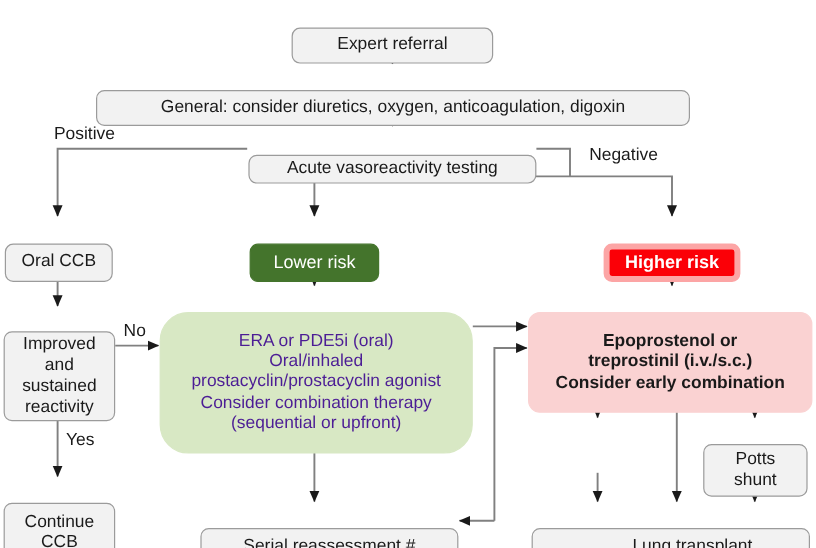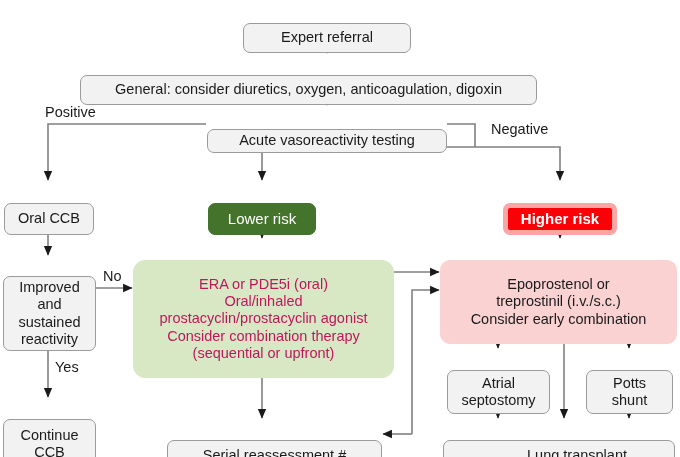--- a/index.html
+++ b/index.html
@@ -52,30 +52,31 @@
   .node.higher-risk {
     background: #fb0007;
     border: 5px solid #fca5a5;
     color: #ffffff;
     font-size: 15px;
     font-weight: bold;
   }
   .node.green-panel {
     background: #d8e8c4;
     border: 1px solid #d8e8c4;
-    color: #be185d;
-    font-size: 14.5px;
-    border-radius: 12px;
+    color: #4c1d95;
+    font-size: 14.5px;
+    border-radius: 24px;
   }
   .node.pink-panel {
     background: #fad2d2;
     border: 1px solid #fad2d2;
     color: #1a1a1a;
     font-size: 14.5px;
     border-radius: 10px;
+    font-weight: bold;
   }
   .edge-label {
     position: absolute;
     font-size: 14.5px;
     color: #1a1a1a;
     white-space: nowrap;
     z-index: 3;
   }
 </style>
 </head>
@@ -130,21 +131,21 @@
 
     <line x1="629" y1="394" x2="629" y2="418" stroke="#808080" stroke-width="1.6" marker-end="url(#arrowhead)"></line>
 
     <path d="M412,434 L383,434" fill="none" stroke="#808080" stroke-width="1.6" marker-end="url(#arrowhead)"></path>
   </svg>
 
   <div class="node plain" style="left:243px; top:3px; width:168px; height:30px;">
     <span>Expert referral</span>
   </div>
 
-  <div class="node plain" style="left:80px; top:55px; width:457px; height:30px;">
+  <div class="node plain" style="left:80px; top:55px; width:495px; height:30px;">
     <span>General: consider diuretics, oxygen, anticoagulation, digoxin</span>
   </div>
 
   <div class="node plain" style="left:207px; top:109px; width:240px; height:24px;">
     <span>Acute vasoreactivity testing</span>
   </div>
 
   <div class="node plain" style="left:4px; top:183px; width:90px; height:32px;">
     <span>Oral CCB</span>
   </div>
@@ -171,24 +172,20 @@
 Consider combination therapy
 (sequential or upfront)</span>
   </div>
 
   <div class="node pink-panel" style="left:440px; top:240px; width:237px; height:84px;">
     <span>Epoprostenol or
 treprostinil (i.v./s.c.)
 Consider early combination</span>
   </div>
 
-  <div class="node plain" style="left:447px; top:350px; width:103px; height:44px;">
-    <span>Atrial
-septostomy</span>
-  </div>
 
   <div class="node plain" style="left:586px; top:350px; width:87px; height:44px;">
     <span>Potts
 shunt</span>
   </div>
 
   <div class="node plain" style="left:167px; top:420px; width:215px; height:31px;">
     <span>Serial reassessment #</span>
   </div>
 

